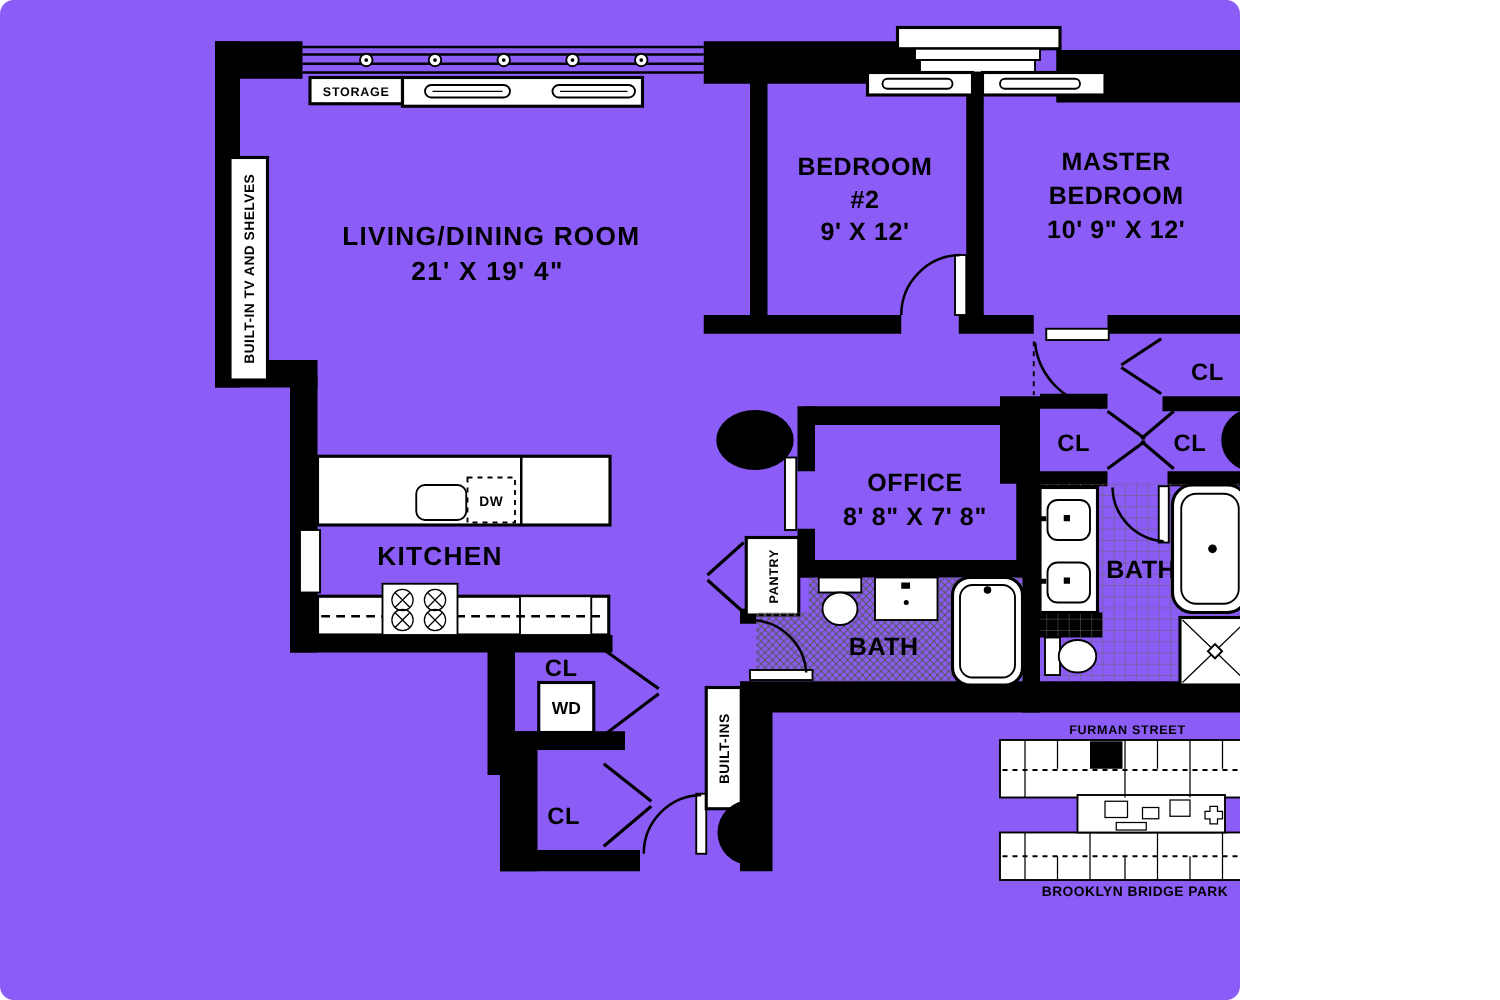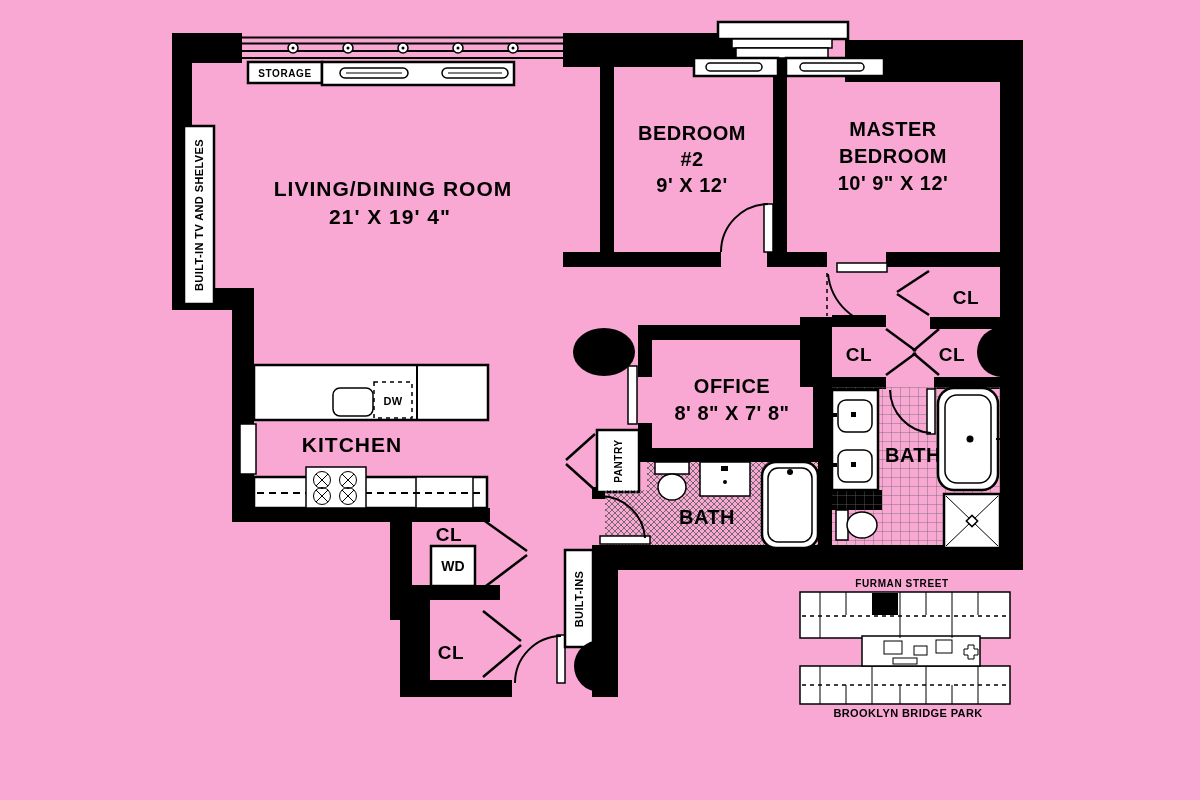--- a/index.html
+++ b/index.html
@@ -1,16 +1,16 @@
 <!DOCTYPE html>
 <html><head>
 <meta charset="utf-8">
 <style>
   html,body{margin:0;padding:0;background:#fff;}
-  #canvas{position:relative;width:1200px;height:800px;background:#f9a8d4;overflow:hidden;}
+  #canvas{position:relative;width:992px;height:800px;background:#8b5cf6;overflow:hidden;border-radius:11px;}
   svg{display:block;}
   text{font-family:"Liberation Sans",sans-serif;font-weight:bold;fill:#000;}
   .w{fill:#000;}
   .wh{fill:#fff;stroke:#000;stroke-width:2.5;}
   .wh1{fill:#fff;stroke:#000;stroke-width:1.5;}
   .ln{stroke:#000;stroke-width:2;fill:none;}
   .ln3{stroke:#000;stroke-width:2.5;fill:none;}
   .thin{stroke:#000;stroke-width:1;fill:none;}
   .arc{stroke:#000;stroke-width:2;fill:none;}
   .dash{stroke:#000;stroke-width:2;fill:none;stroke-dasharray:7 5;}

